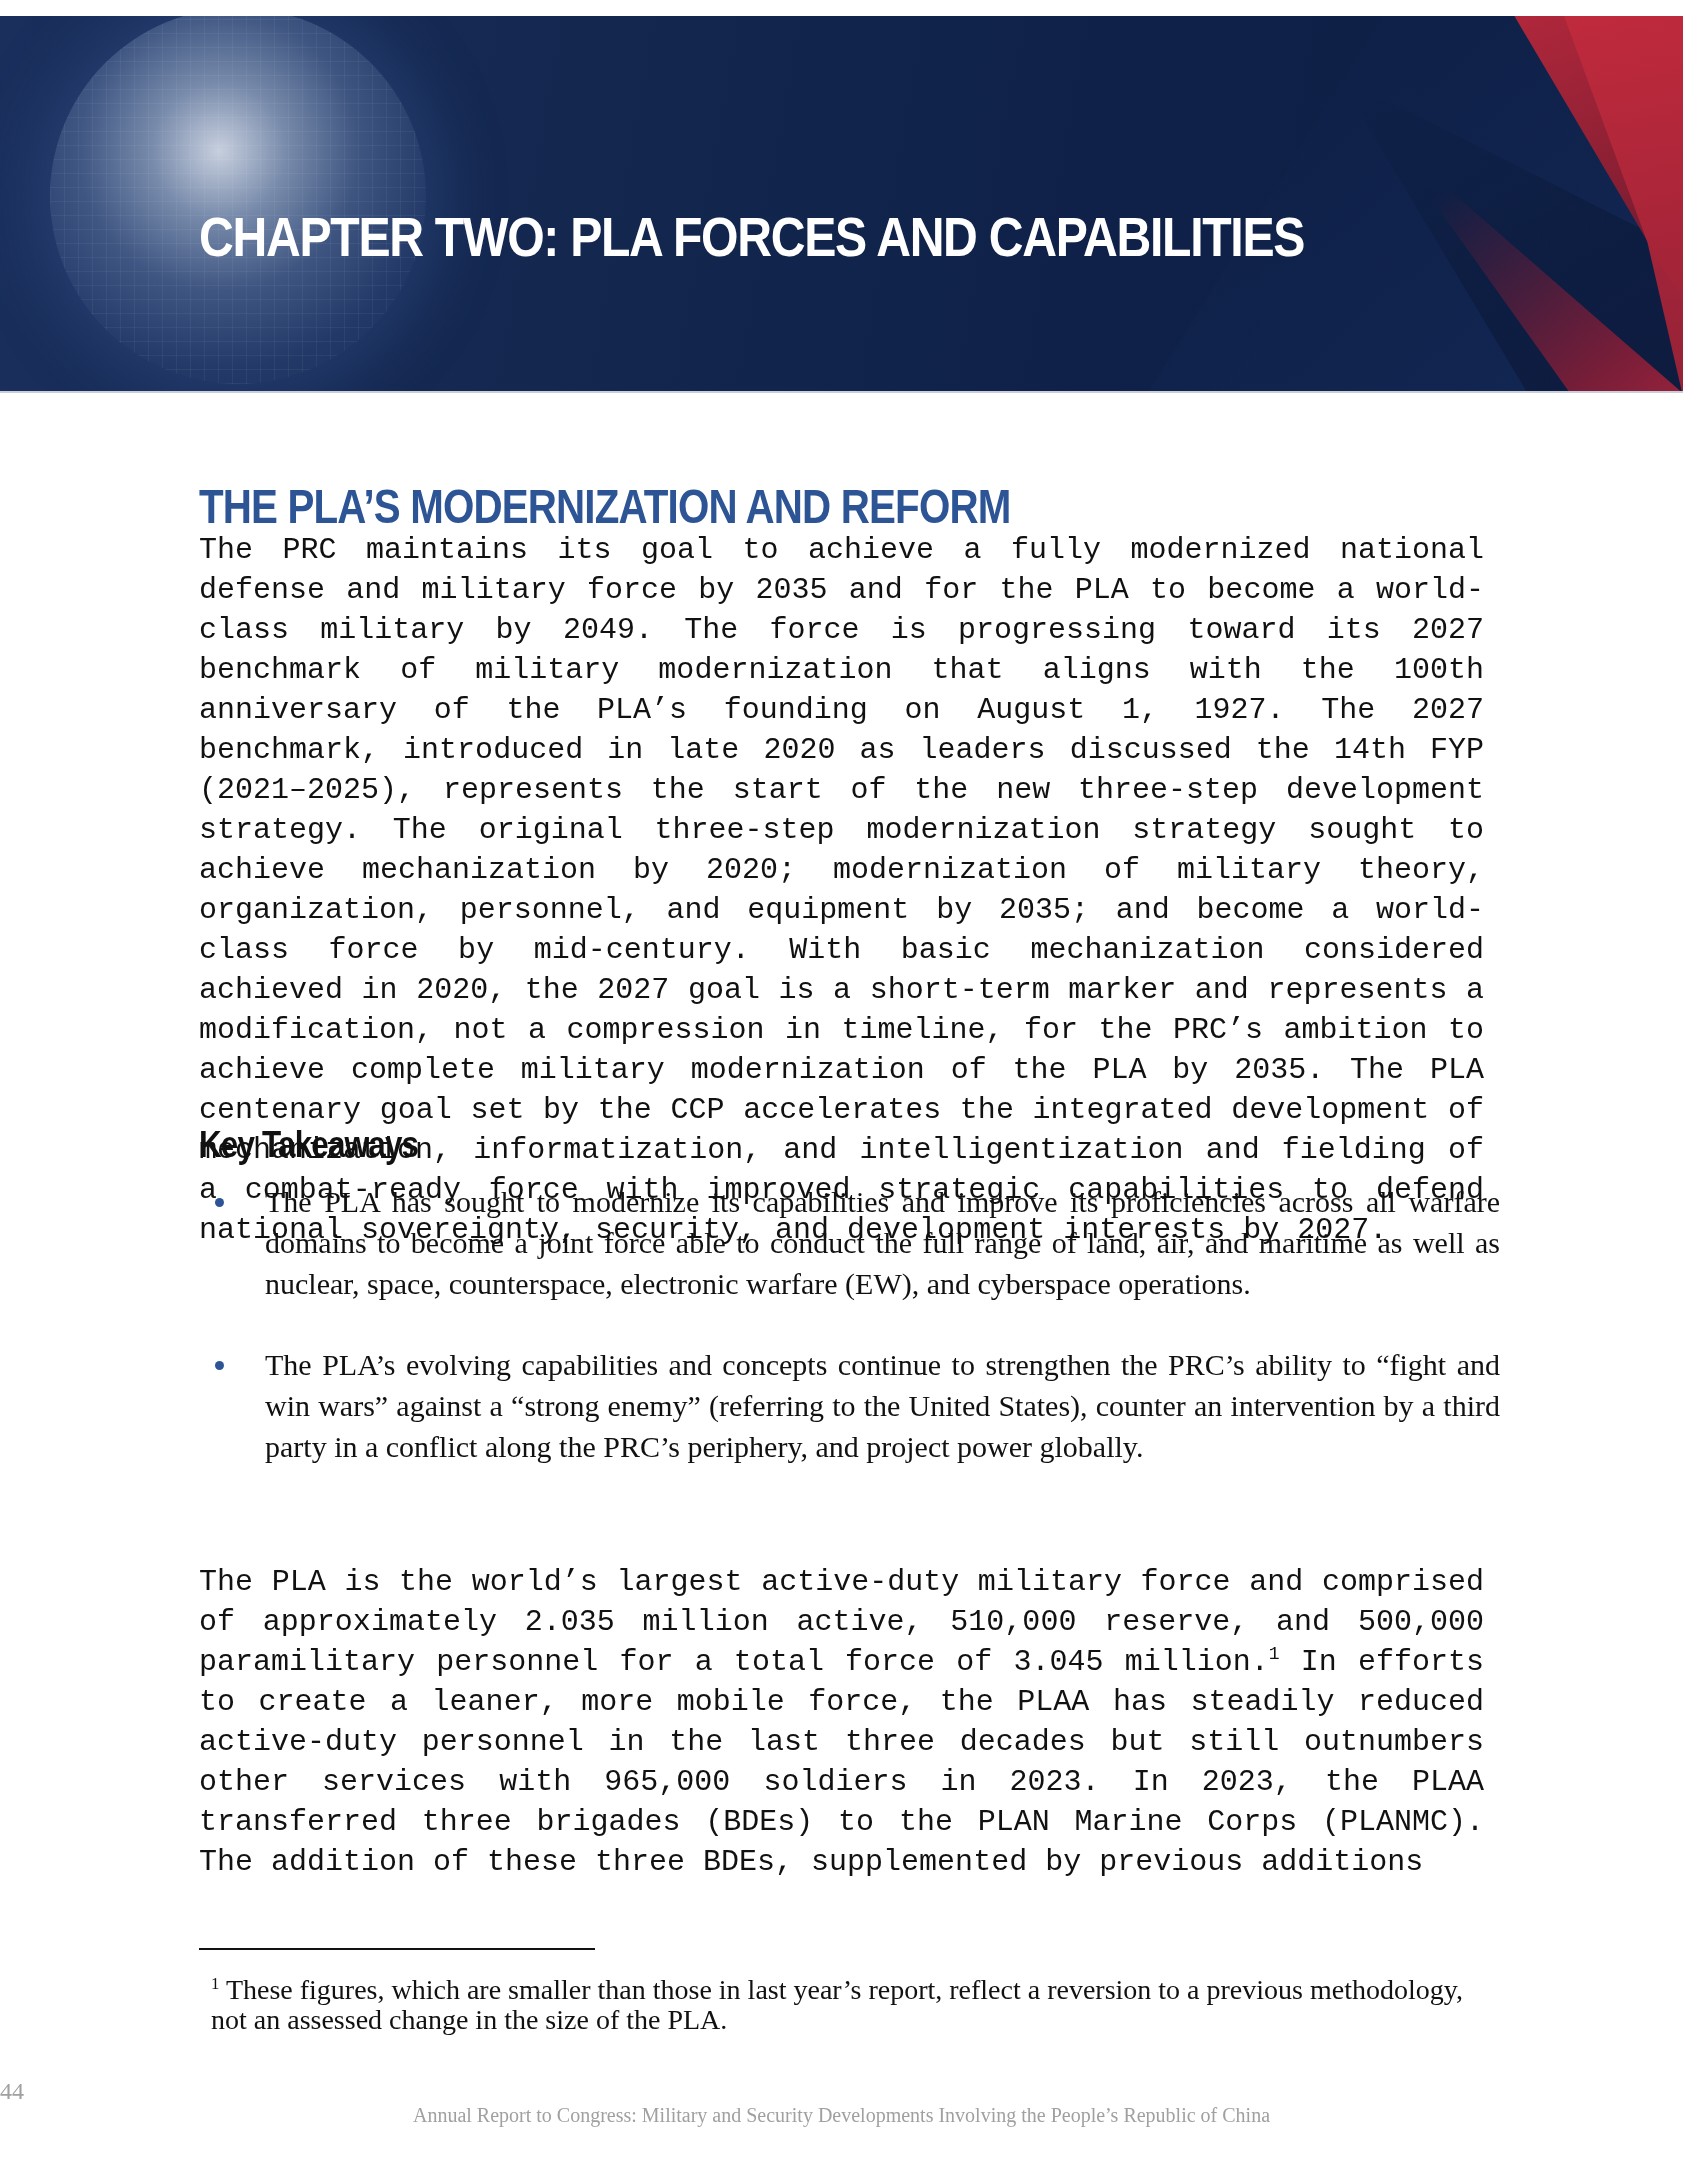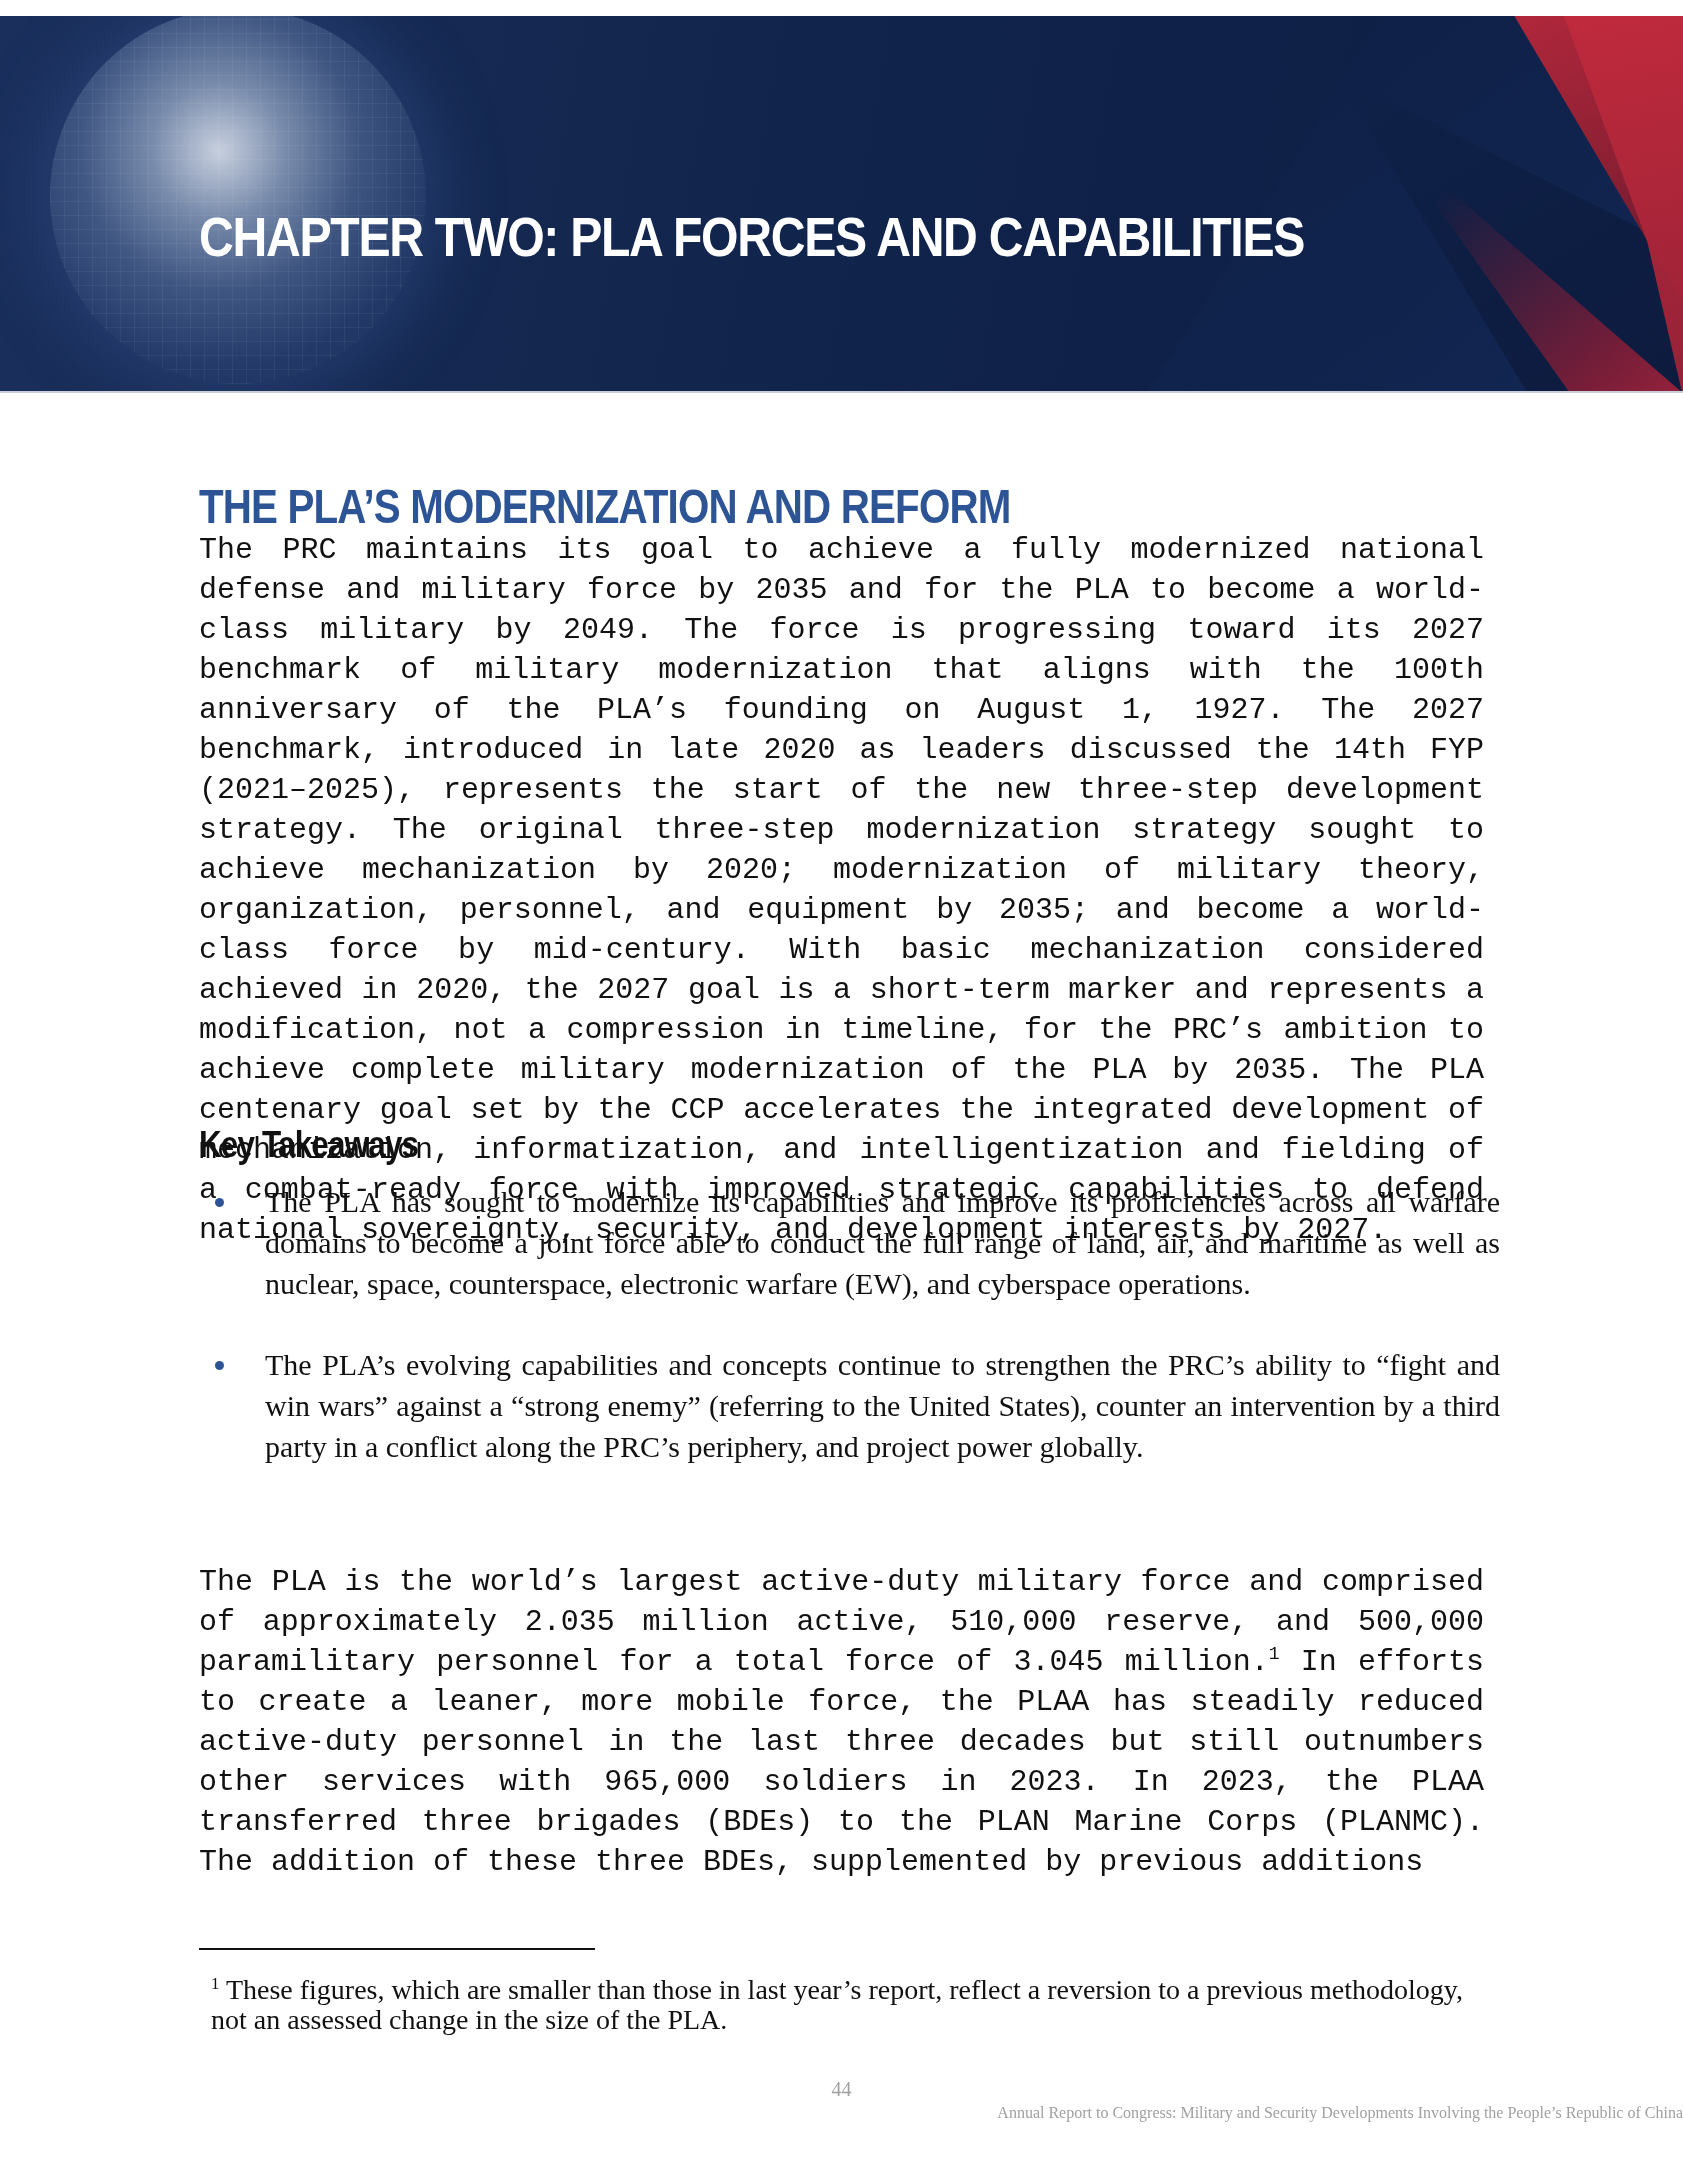--- a/index.html
+++ b/index.html
@@ -100,26 +100,26 @@
   .footnote-rule {
     position: absolute; left: 199px; top: 1948px; width: 396px; height: 2px; background: #111;
   }
   .footnote {
     position: absolute; left: 199px; top: 1963px; width: 1287px;
     font-family: "Liberation Serif", serif; font-size: 28px; line-height: 30px; color: #111;
     margin: 12px;
   }
 
   .page-number {
-    position: absolute; left: 0; width: 1683px; top: 2078px; text-align: center;
-    font-family: "Liberation Serif", serif; font-size: 20px; color: #a0a0a0;
+    position: absolute; left: 0; width: 1683px; top: 2078px; 
+    font-family: "Liberation Serif", serif; font-size: 24px; color: #a0a0a0;
   }
   .footer-title {
-    position: absolute; left: 0; width: 1683px; top: 2104px; text-align: right;
-    font-family: "Liberation Serif", serif; font-size: 16px; color: #a0a0a0;
+    position: absolute; left: 0; width: 1683px; top: 2104px; text-align: center;
+    font-family: "Liberation Serif", serif; font-size: 20px; color: #a0a0a0;
   }
 </style>
 </head>
 <body>
 
 <header class="banner">
   <div class="globe"></div>
   <div class="globe-grid"></div>
   <div class="shape s1"></div>
   <div class="shape s4"></div>

